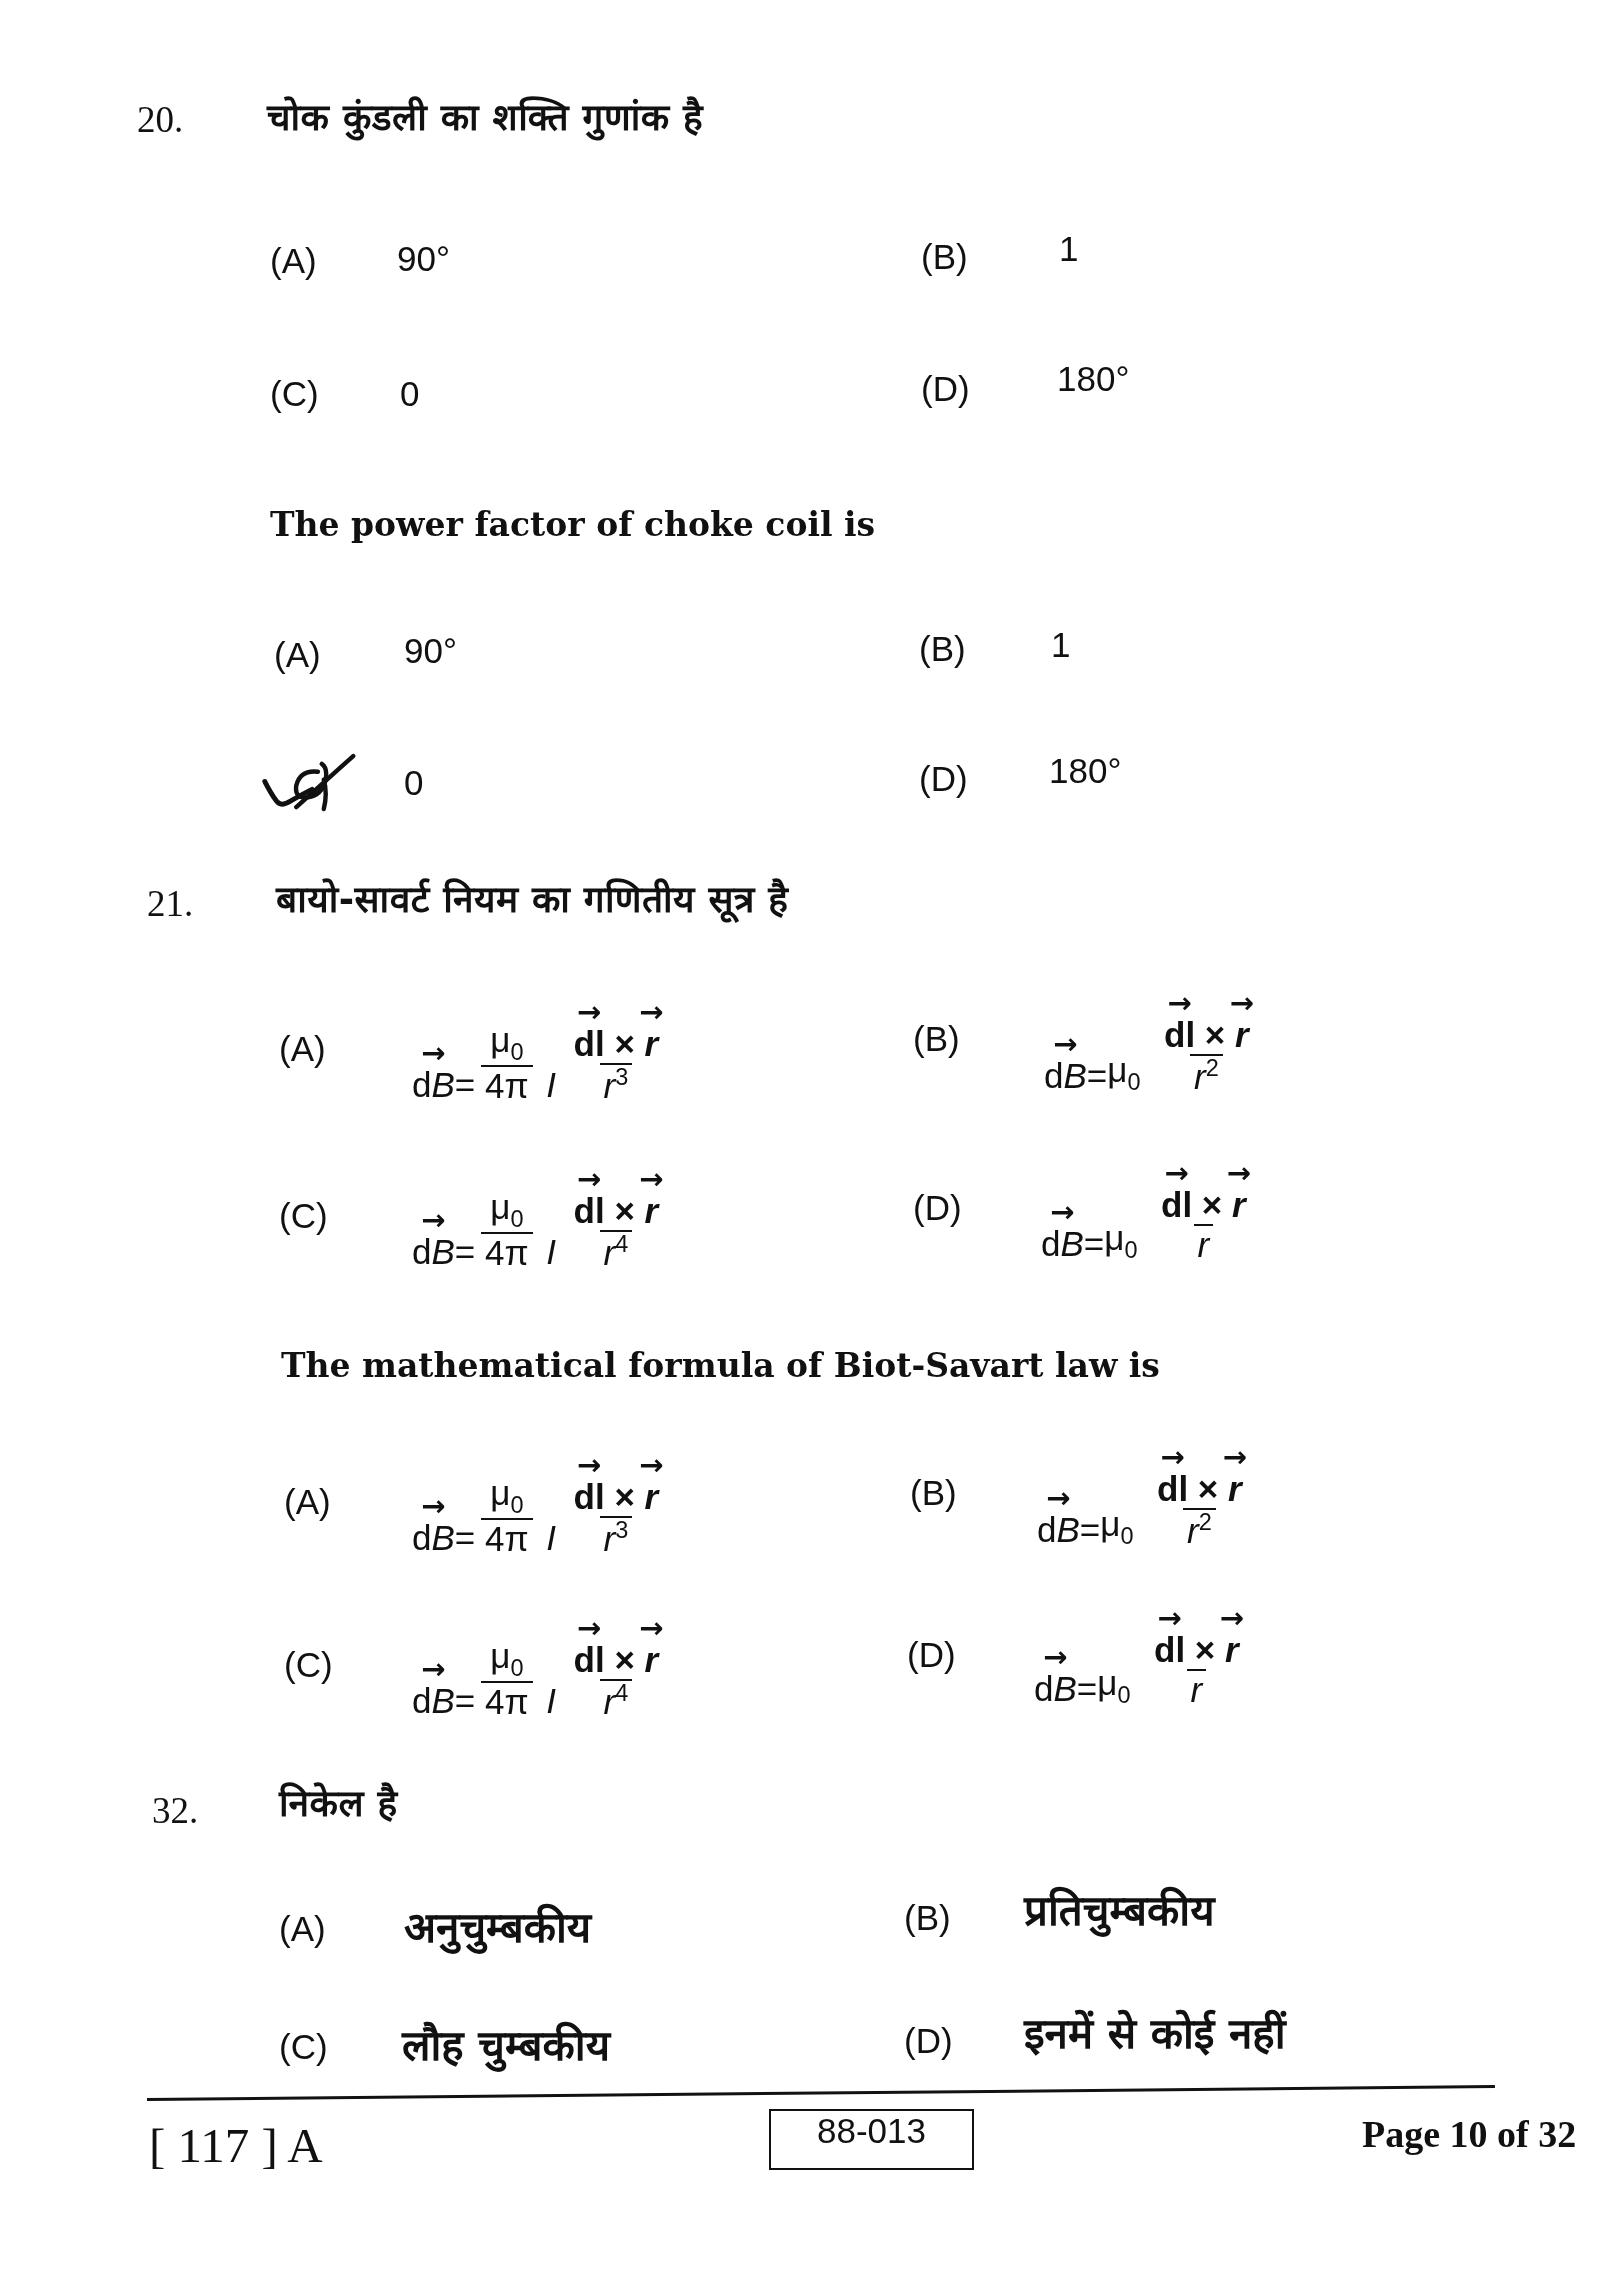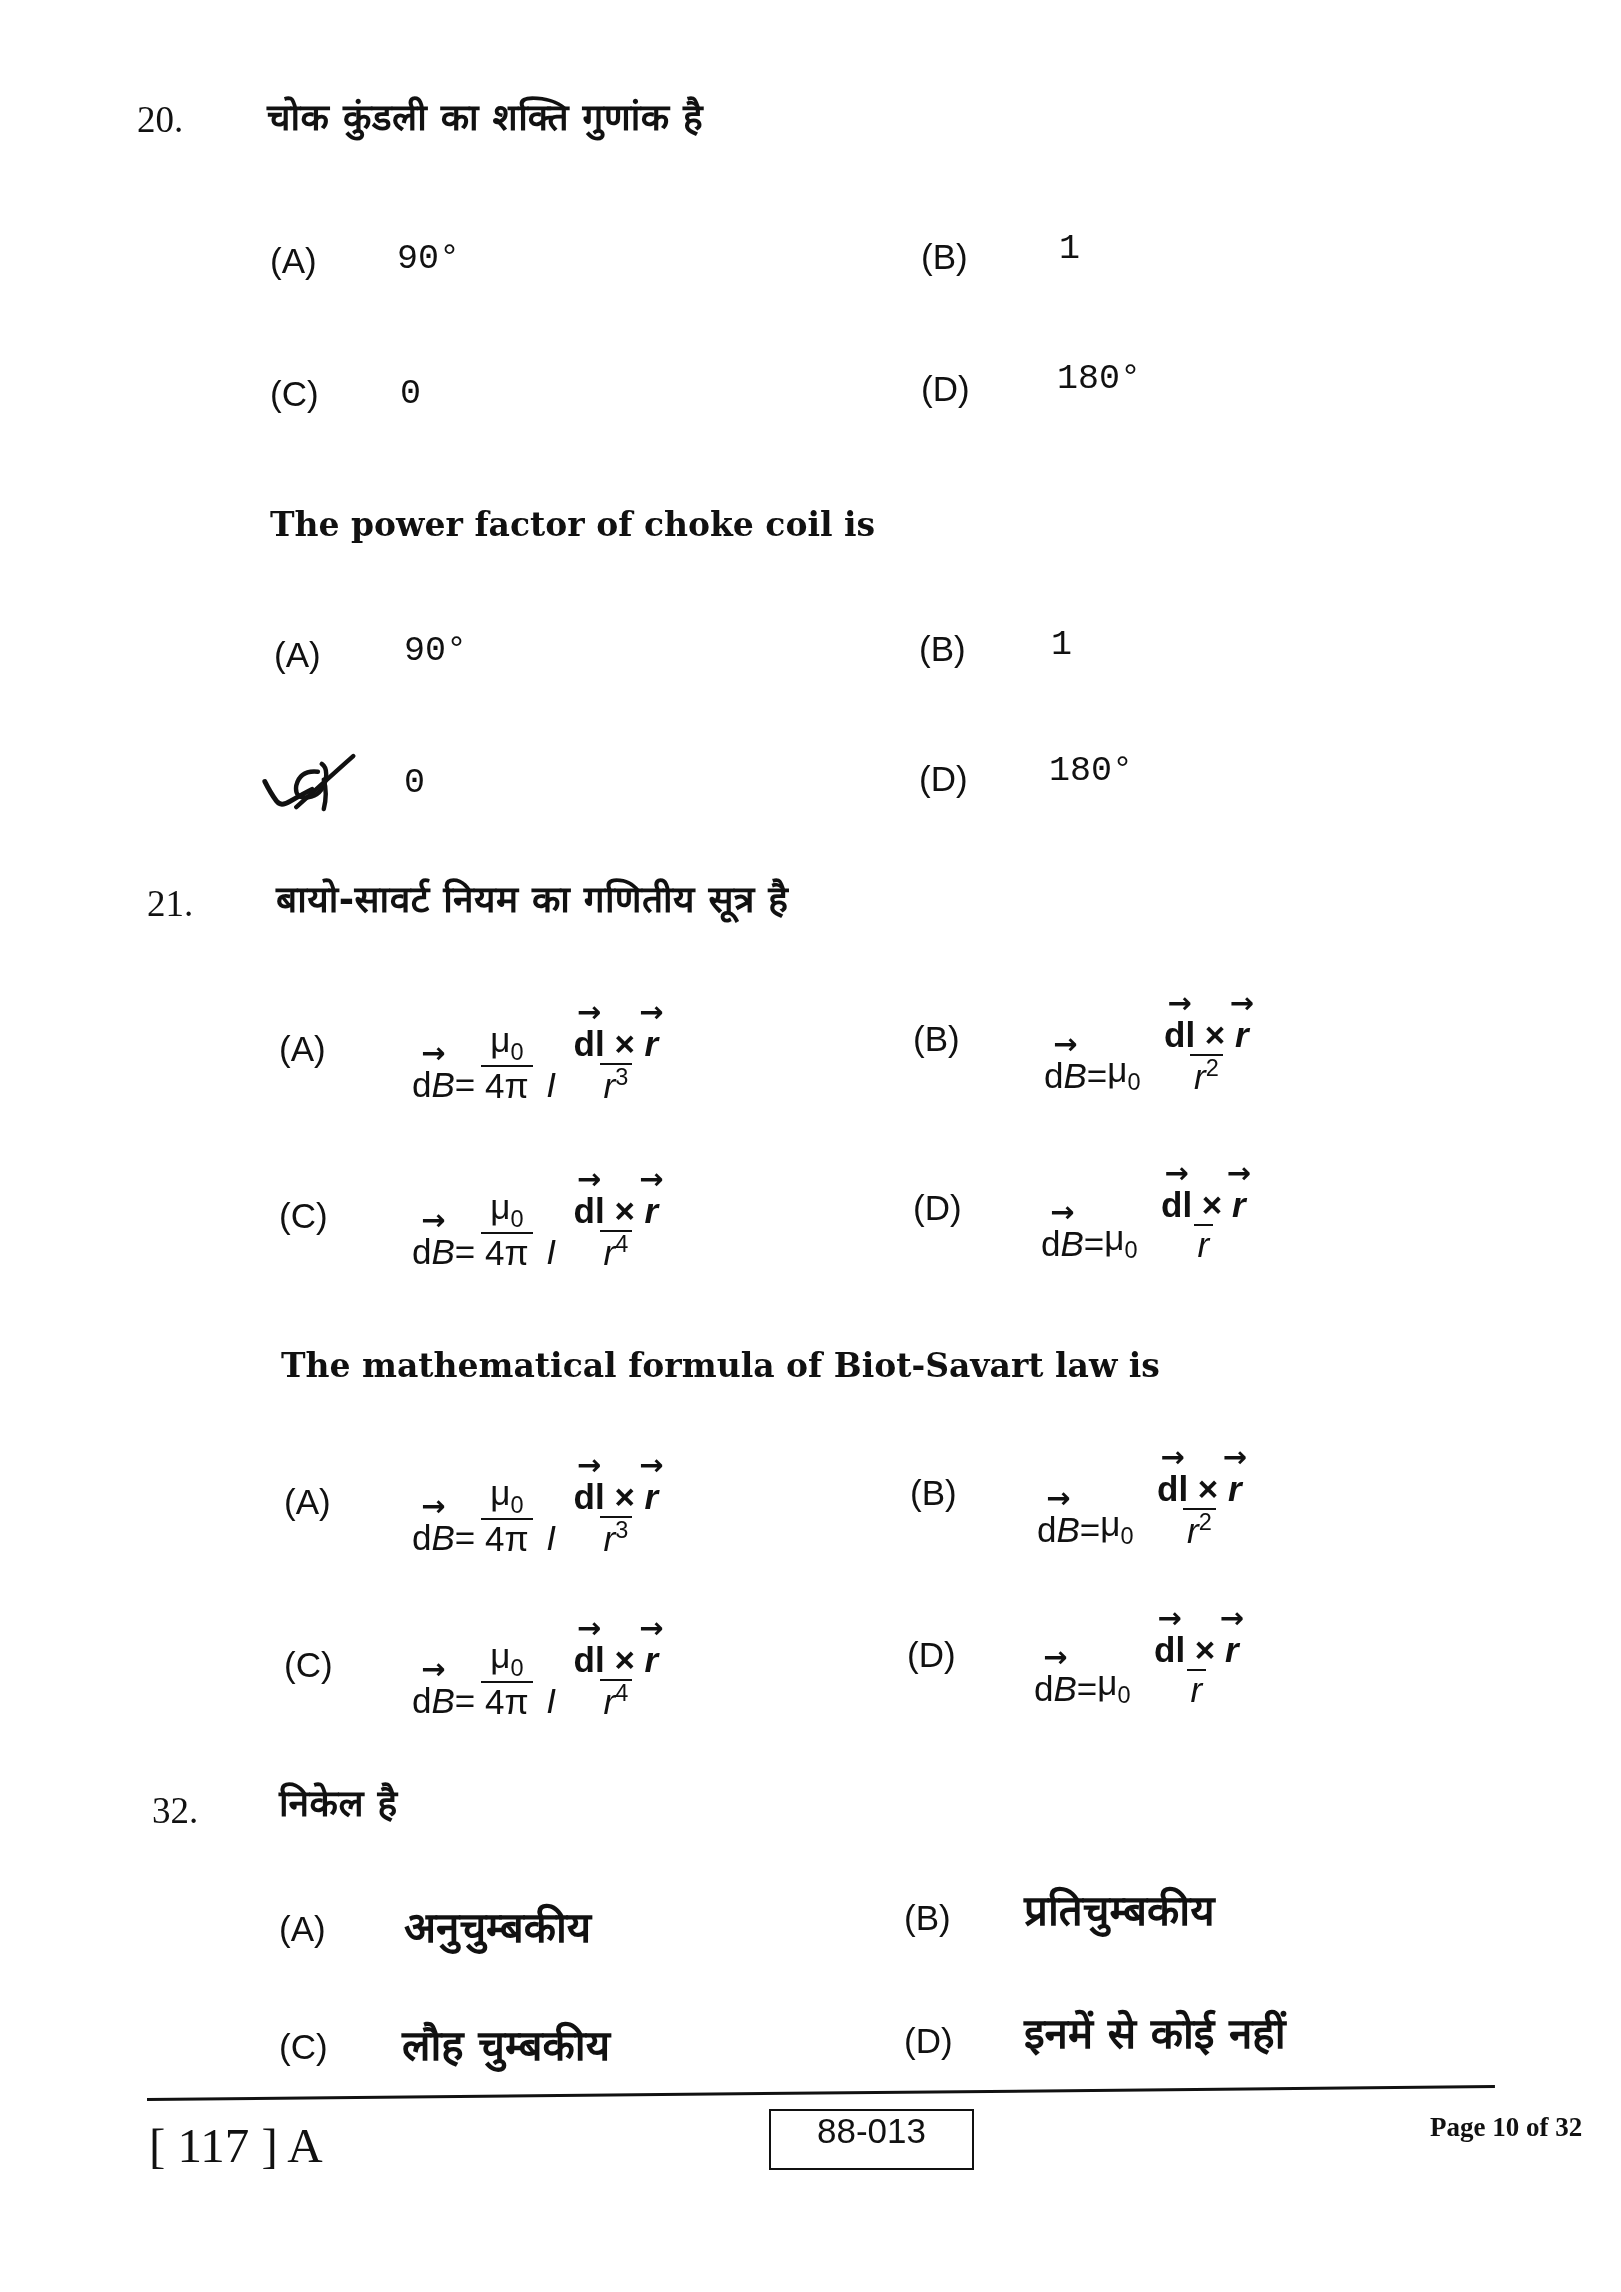--- a/index.html
+++ b/index.html
@@ -3,21 +3,21 @@
 <meta charset="utf-8">
 <style>
   html,body{margin:0;padding:0;background:#fff;}
   body{width:1621px;height:2293px;position:relative;overflow:hidden;color:#111;
        font-family:"DejaVu Serif", serif;}
   .abs{position:absolute;}
   .qnum{font-family:"Liberation Serif", serif;font-size:37px;}
   .hi{font-family:"DejaVu Sans", sans-serif;font-size:37px;font-weight:bold;letter-spacing:0.5px;}
   .en{font-family:"DejaVu Serif", serif;font-size:33px;font-weight:bold;}
   .lbl{font-family:"Liberation Sans", sans-serif;font-size:35px;}
-  .val{font-family:Liberation Mono, monospace;font-size:35px;}
+  .val{font-family:Liberation Sans, sans-serif;font-size:35px;}
   .hival{font-family:"DejaVu Sans", sans-serif;font-size:42px;font-weight:bold;}
   
   .formula{position:absolute;display:flex;align-items:flex-end;font-family:Liberation Sans, sans-serif;font-size:35px;margin-top:42px;}
   .vec{position:relative;display:inline-block;}
   .vec::before{content:"\2192";position:absolute;top:-29px;left:50%;transform:translateX(-50%);font-size:29px;font-weight:bold;font-family:"DejaVu Sans", sans-serif;}
   .frac{display:inline-flex;flex-direction:column;align-items:center;margin:0 5.9px;}
   .frac .num{padding:0 3.9px;line-height:1.05;}
   .frac .den{border-top:2.9px solid #111;padding:0 3.9px;line-height:1.1;}
   .it{font-style:italic;}
   .bold{font-weight:bold;}
@@ -177,14 +177,14 @@
 <div class="abs lbl" style="left:279px;top:2027px;">(C)</div>
 <div class="abs hival" style="left:402px;top:2015px;">लौह चुम्बकीय</div>
 <div class="abs lbl" style="left:904px;top:2021px;">(D)</div>
 <div class="abs hival" style="left:1024px;top:2003px;">इनमें से कोई नहीं</div>
 
 <div class="footer-line"></div>
 <div class="abs" style="left:149px;top:2117px;font-family:'Liberation Serif', serif;font-size:49px;">[ 117 ] A</div>
 <div class="code-box">
     <span>88-013</span>
   </div>
-<div class="abs" style="left:1430px;top:2112px;font-family:'Liberation Serif', serif;font-size:27px;font-weight:bold;">Page 10 of 32</div>
+<div class="abs" style="left:1362px;top:2112px;font-family:'Liberation Serif', serif;font-size:38px;font-weight:bold;">Page 10 of 32</div>
 
 
 </body></html>

